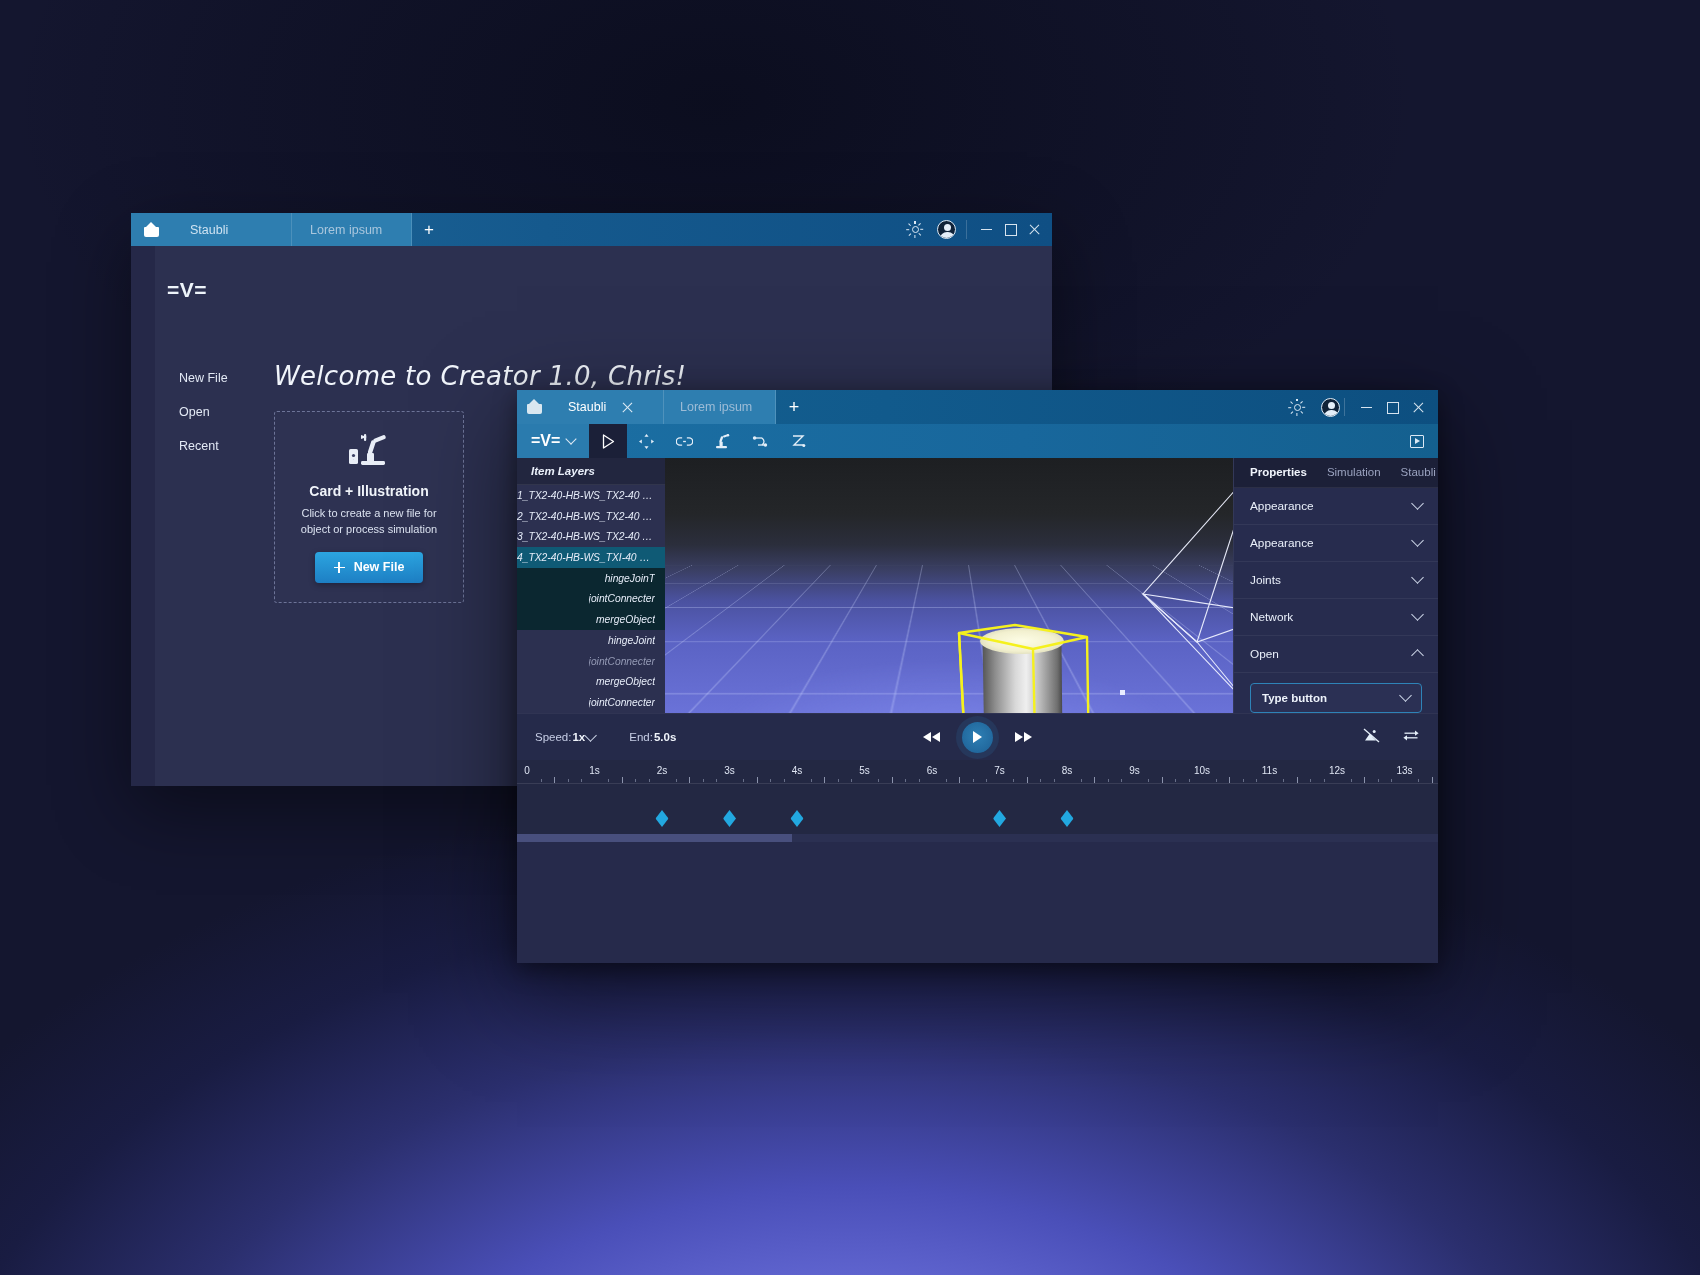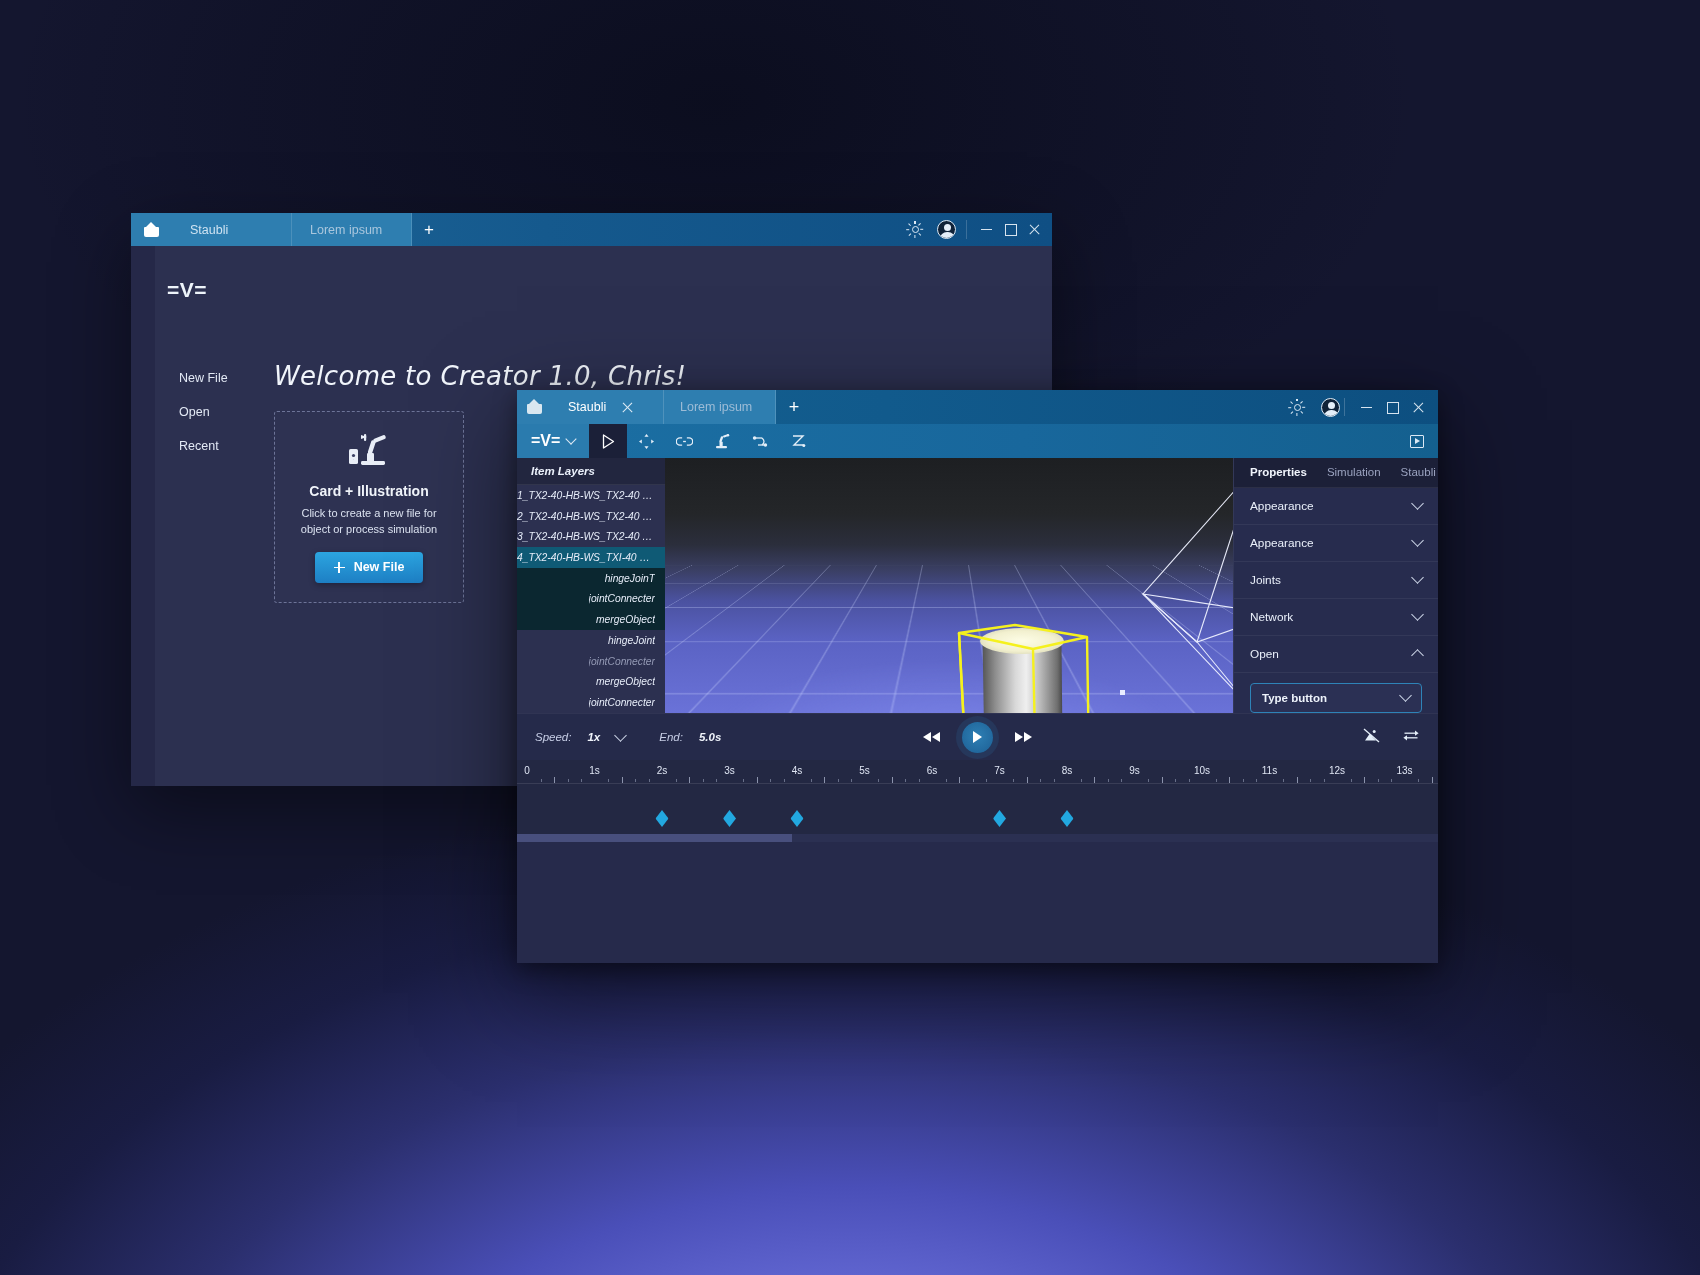--- a/index.html
+++ b/index.html
@@ -243,21 +243,21 @@
     height:30px; border:1px solid #2e83b8; border-radius:4px;
     background:#2b3054; display:flex;align-items:center;justify-content:space-between;
     padding:0 11px; font-size:11.5px; font-weight:700; color:#eef3fb;
   }
   .select .cv{ border-color:#cfd8ea; }
 
   
   .transport{ height:47px; background:#252a4a; display:flex; align-items:center;
     padding:0 18px; border-top:1px solid rgba(255,255,255,.05); position:relative;}
   .tp-left{ display:flex;align-items:center; gap:34px; }
-  .tp-item{ display:flex;align-items:center;gap:16px; font-size:11.5px; color:#c7cee6;font-style:italic; }
+  .tp-item{ display:flex;align-items:center;gap:1px; font-size:11.5px; color:#c7cee6; }
   .tp-item b{ color:#f0f4fb; font-weight:700; }
   .tp-center{ position:absolute; left:0; right:0; display:flex; justify-content:center;
     align-items:center; gap:22px; pointer-events:none;}
   .tri{ width:0;height:0;border-left:9px solid #fff;border-top:6px solid transparent;border-bottom:6px solid transparent;}
   .dbl{ display:flex; gap:1px; }
   .dbl .t{ width:0;height:0;border-top:5.5px solid transparent;border-bottom:5.5px solid transparent;}
   .dbl.back .t{ border-right:8px solid #fff; }
   .dbl.fwd .t{ border-left:8px solid #fff; }
   .playbtn{ width:31px;height:31px;border-radius:50%;
     background:radial-gradient(circle at 50% 45%, #2d7fb4, #1d5f94);

